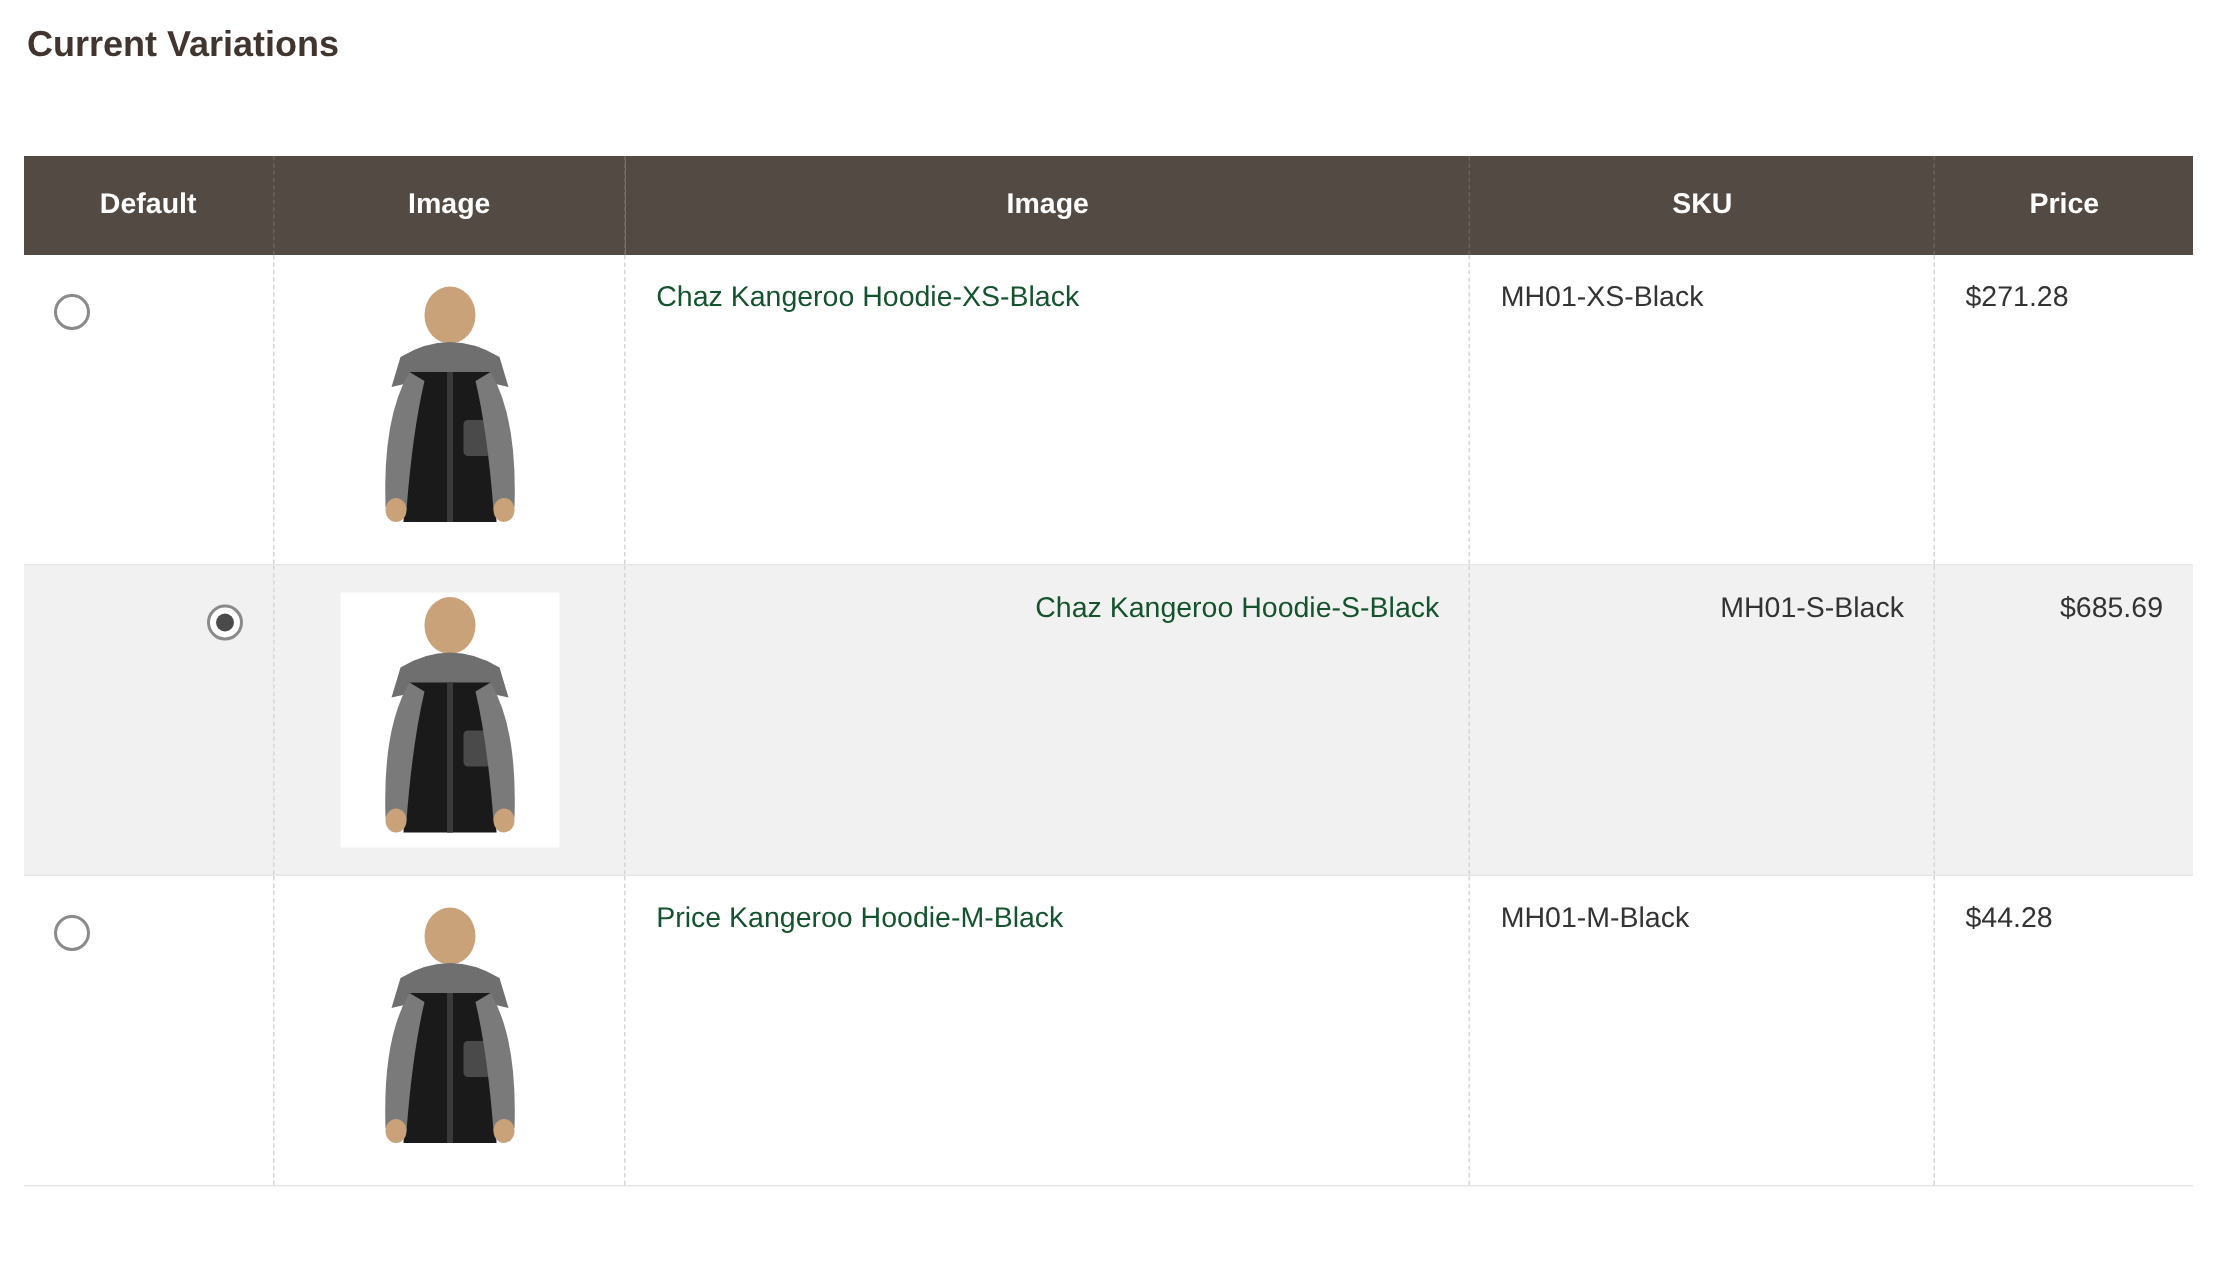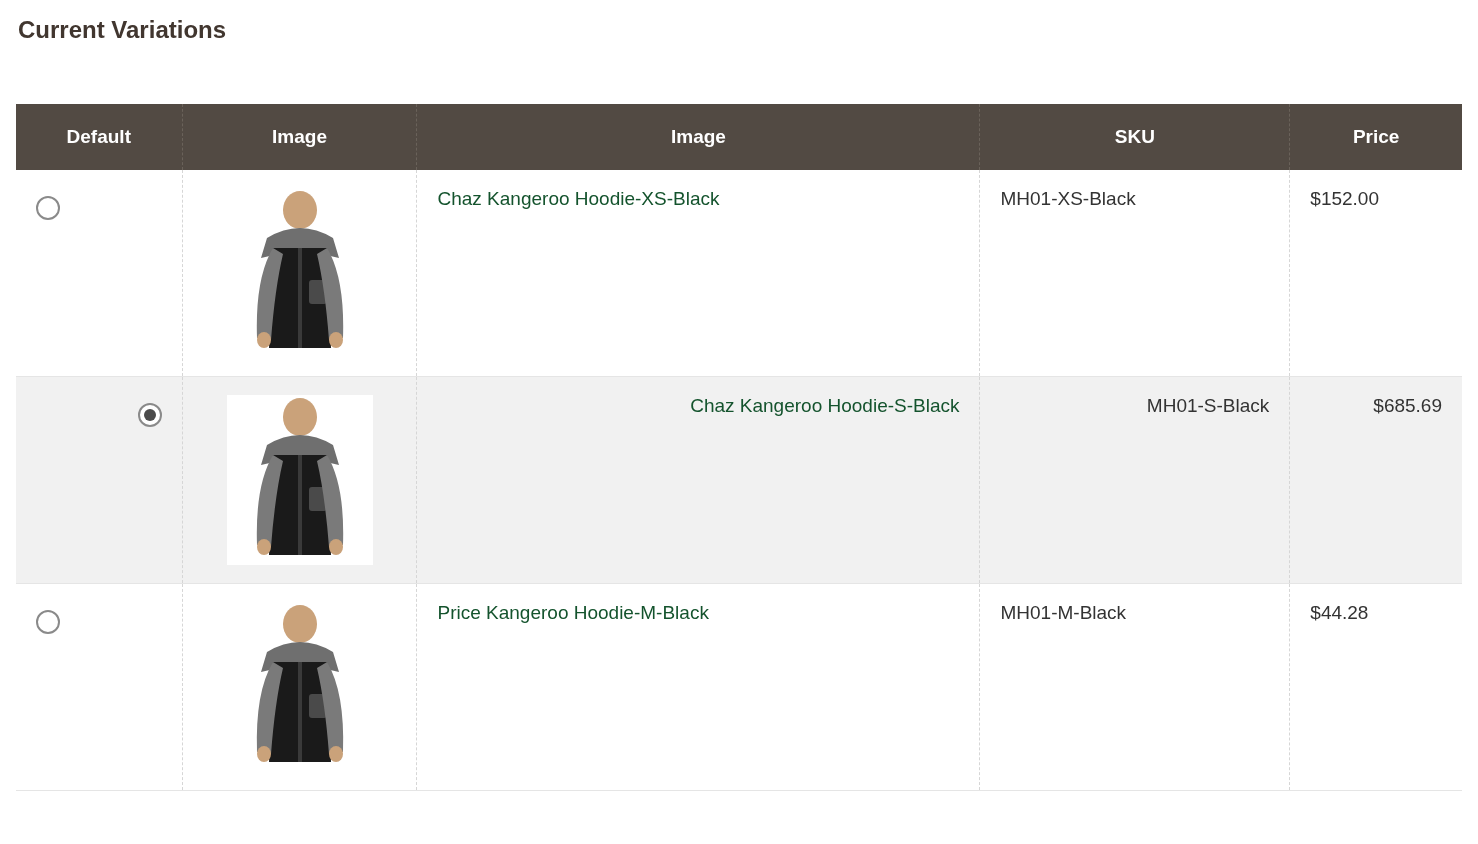--- a/index.html
+++ b/index.html
@@ -130,21 +130,21 @@
 
   <path d="M100 60 Q118 90 116 150 L102 152 Q98 100 90 66 Z" fill="#7a7a7a"></path>
 
   <ellipse cx="37" cy="152" rx="7" ry="8" fill="#caa27a"></ellipse>
   <ellipse cx="109" cy="152" rx="7" ry="8" fill="#caa27a"></ellipse>
 </svg>
           </div>
         </td>
         <td><a class="name-link">Chaz Kangeroo Hoodie-XS-Black</a></td>
         <td>MH01-XS-Black</td>
-        <td>$152.00</td>
+        <td>$271.28</td>
       </tr>
       <tr class="selected">
         <td><span class="radio checked"></span></td>
         <td>
           <div class="thumb">
             <svg xmlns="http://www.w3.org/2000/svg" viewBox="0 0 146 170" width="146" height="170">
 
   <ellipse cx="73" cy="22" rx="17" ry="19" fill="#caa27a"></ellipse>
 
   <path d="M40 50 Q73 30 106 50 L112 70 Q73 60 34 70 Z" fill="#6f6f6f"></path>

